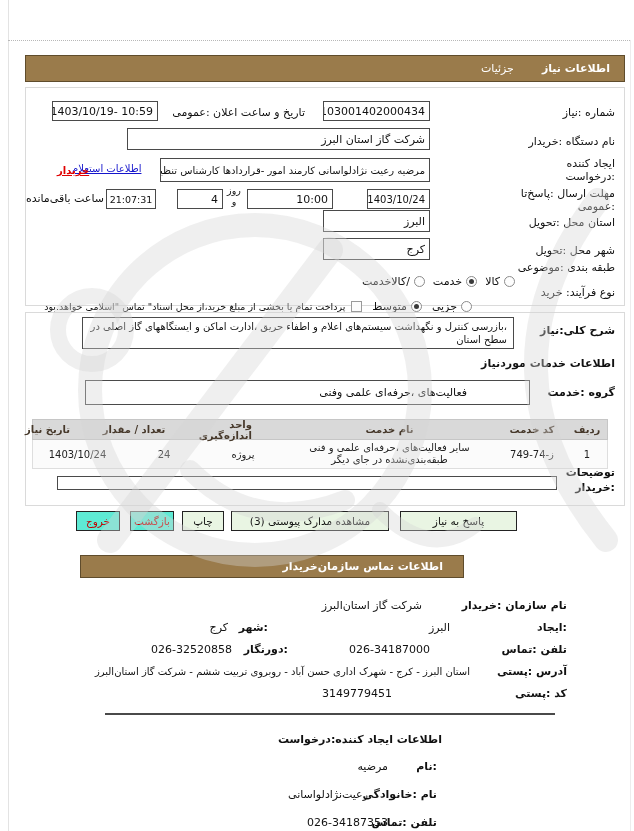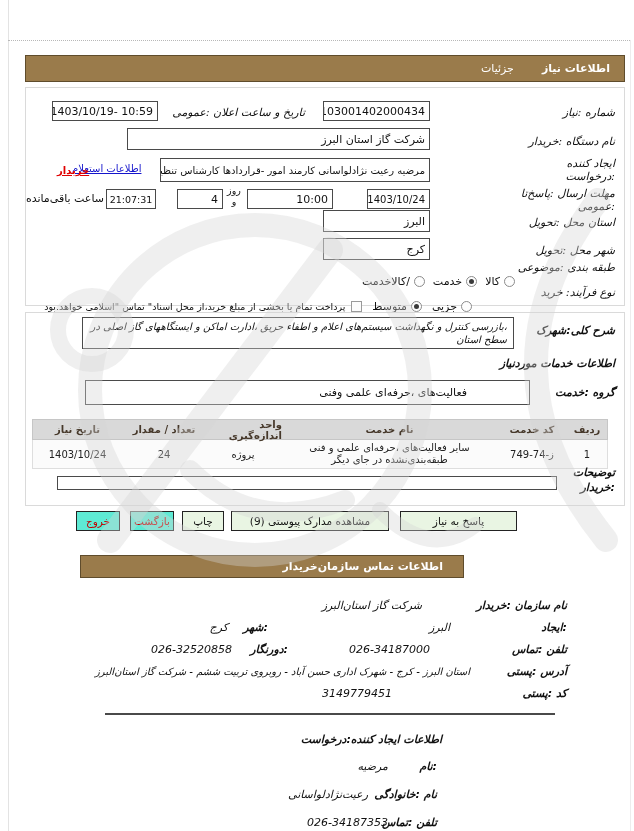--- a/index.html
+++ b/index.html
@@ -1,20 +1,20 @@
 <!DOCTYPE html>
 <html><head>
 <meta charset="utf-8">
 <style>
   html,body{margin:0;padding:0;background:#fff;}
   #page{position:relative;width:634px;height:831px;background:#ffffff;overflow:hidden;
         font-family:"DejaVu Sans",sans-serif;font-size:11px;color:#111;direction:rtl;}
   .a{position:absolute;}
   .lbl{line-height:14px;white-space:nowrap;}
-  .r{text-align:right;font-style:italic;} .c{text-align:center;} .b{font-weight:bold;}
+  .r{text-align:right;} .c{text-align:center;} .b{font-weight:bold;}
   .box{border:1px solid #4a4a4a;background:#fff;display:flex;align-items:center;
        justify-content:flex-start;padding:0 4px;white-space:nowrap;overflow:hidden;box-sizing:border-box;}
   .num{direction:ltr;unicode-bidi:isolate;}
   .bar{background:#9a7b4b;border:1px solid #5f4c2c;color:#fff;display:flex;align-items:center;box-sizing:border-box;}
   .btn{display:flex;align-items:center;justify-content:center;border:1px solid #222;
        font-size:10.5px;cursor:pointer;box-sizing:border-box;white-space:nowrap;}
   .btn.g{background:#e9f5e3;color:#111;}
   .btn.p{background:#5eead4;color:#c00000;}
   .radio{width:11px;height:11px;border:1px solid #8b8b8b;border-radius:50%;background:#fdfdfd;
          display:inline-block;position:relative;flex:none;box-sizing:border-box;}
@@ -124,37 +124,37 @@
       <span>متوسط</span>
     </span>
     <span class="opt" style="gap:6px;">
       <span class="check"></span>
       <span style="font-size:9.5px;">پرداخت تمام یا بخشی از مبلغ خرید،از محل اسناد" تماس "اسلامی خواهد.بود</span>
     </span>
   </div>
 
   <div class="a panel" style="left:25px;top:312px;width:600px;height:194px;"></div>
 
-  <div class="a lbl r b" style="left:495px;top:324px;width:120px;">شرح کلی:شهرک</div>
+  <div class="a lbl r b" style="left:495px;top:324px;width:120px;">شرح کلی:نیاز</div>
   <div class="a box" style="left:82px;top:317px;width:432px;height:32px;white-space:normal;font-size:10px;line-height:13px;padding:1px 6px;">
       <span class="r">،بازرسی کنترل و نگهداشت  سیستم‌های اعلام و اطفاء حریق ،ادارت اماکن و  ایستگاههای گاز  اصلی در سطح استان</span>
     </div>
 
   <div class="a lbl r b" style="left:420px;top:357px;width:195px;">اطلاعات  خدمات موردنیاز</div>
 
   <div class="a lbl r b" style="left:525px;top:386px;width:90px;">گروه :خدمت</div>
   <div class="a box" style="left:85px;top:380px;width:445px;height:25px;padding-left:4px;padding-right:62px;">
       <span>فعالیت‌های  ،حرفه‌ای  علمی وفنی</span>
     </div>
 
   <div class="a" style="left:32px;top:419px;width:576px;">
     <div class="hrow" style="height:21px;">
       <div class="hc" style="width:40px;">ردیف</div>
       <div class="hc" style="width:70px;">کد خدمت</div>
-      <div class="hc" style="width:215px;">نام خدمت</div>
+      <div class="hc" style="width:215px;margin-left:30px;">نام خدمت</div>
       <div class="hc" style="width:78px;">واحد اندازه‌گیری</div>
       <div class="hc" style="width:80px;">تعداد / مقدار</div>
       <div class="hc" style="width:93px;">تاریخ نیاز</div>
     </div>
     <div class="drow" style="height:29px;">
       <div class="dc" style="width:40px;">1</div>
       <div class="dc" style="width:70px;">ز-74-749</div>
       <div class="dc pre" style="width:215px;">سایر  فعالیت‌های ،حرفه‌ای علمی و فنی
 طبقه‌بندی‌نشده در جای دیگر</div>
       <div class="dc" style="width:78px;">پروژه</div>
@@ -163,21 +163,21 @@
     </div>
   </div>
 
   <div class="a lbl r b" style="left:553px;top:466px;width:62px;">توضیحات</div>
   <div class="a lbl r b" style="left:553px;top:481px;width:62px;">:خریدار</div>
   <div class="a box" style="left:57px;top:476px;width:500px;height:14px;">
       <span></span>
     </div>
 
   <div class="a btn g" style="left:400px;top:511px;width:117px;height:20px;">پاسخ به نیاز</div>
-  <div class="a btn g" style="left:231px;top:511px;width:158px;height:20px;">مشاهده مدارک پیوستی (9)</div>
+  <div class="a btn g" style="left:231px;top:511px;width:158px;height:20px;">مشاهده مدارک پیوستی (3)</div>
   <div class="a btn g" style="left:182px;top:511px;width:42px;height:20px;">چاپ</div>
   <div class="a btn p" style="left:130px;top:511px;width:44px;height:20px;">بازگشت</div>
   <div class="a btn p" style="left:76px;top:511px;width:44px;height:20px;">خروج</div>
 
   <div class="a bar b" style="left:80px;top:555px;width:384px;height:23px;padding:0 20px;">
     <span>اطلاعات  تماس  سازمان‌خریدار</span>
   </div>
 
   <div class="a lbl r b" style="left:455px;top:599px;width:112px;">نام سازمان :خریدار</div>
   <div class="a lbl r" style="left:278px;top:599px;width:144px;">شرکت گاز استان‌البرز</div>

